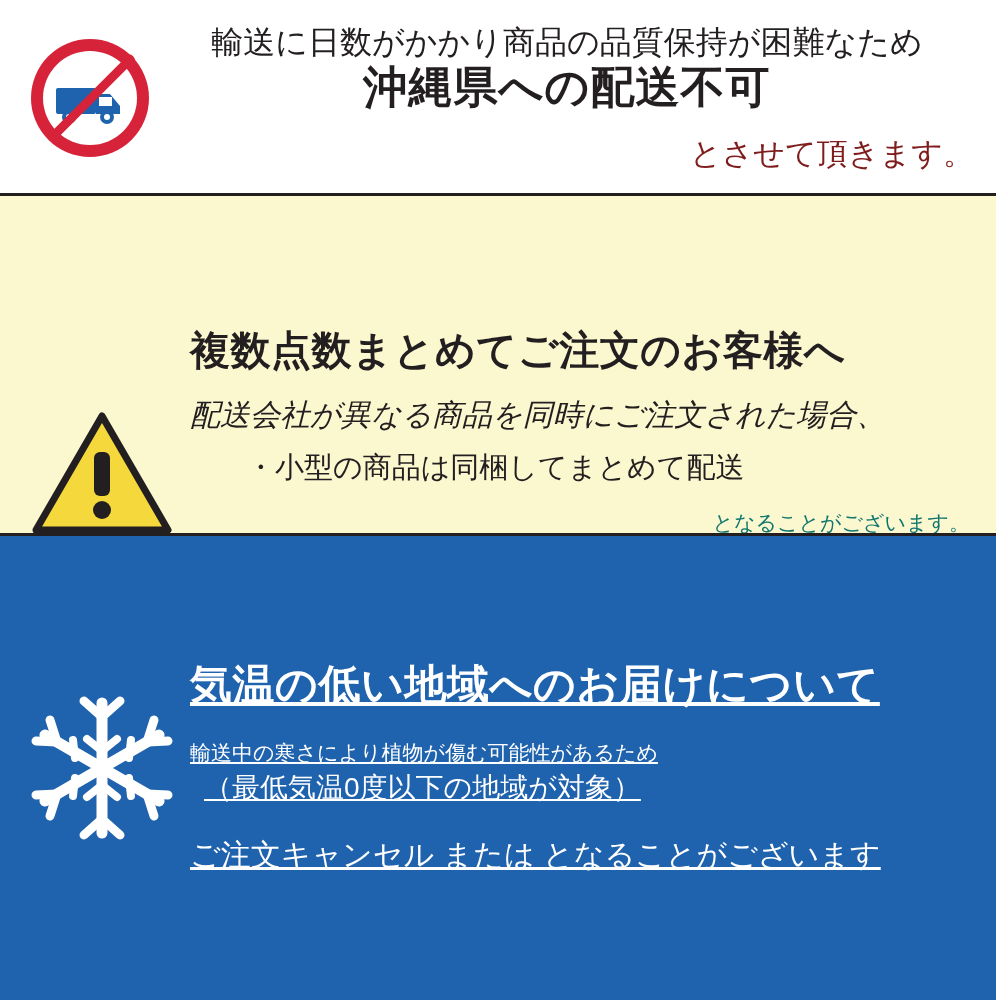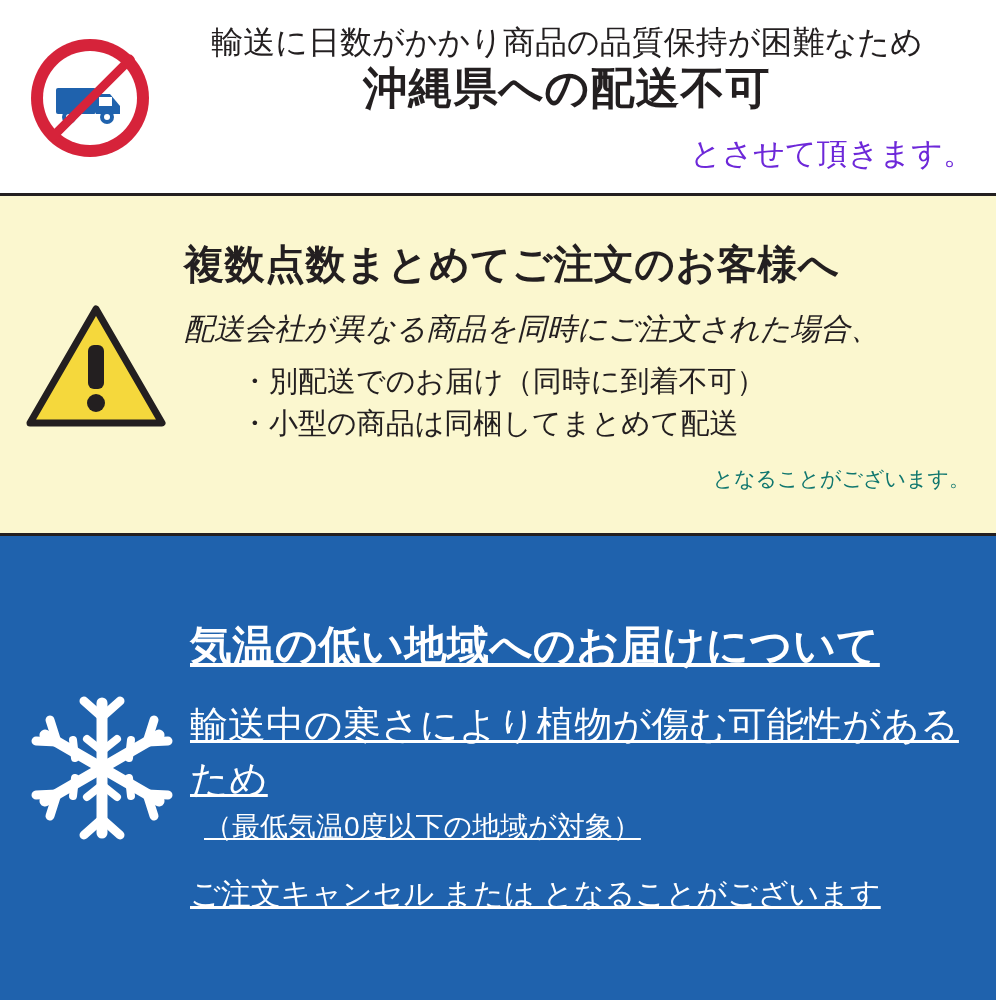--- a/index.html
+++ b/index.html
@@ -57,37 +57,38 @@
     line-height: 1.15;
     margin-bottom: 2px;
   }
   .line-main-1 {
     font-size: 44px;
     font-weight: bold;
     color: #231f20;
     text-align: center;
     line-height: 1.2;
     letter-spacing: 1px;
+    font-family: Liberation Serif, serif;
   }
   .line-bottom-1 {
     font-size: 31px;
-    color: #6d28d9;
+    color: #7f1d1d;
     text-align: right;
     line-height: 1.2;
     margin-top: 20px;
     padding-right: 2px;
   }
 
   
   .section-multi {
     background: #fbf7cf;
     height: 340px;
     display: flex;
-    align-items: center;
-    padding: 0 14px 0 8px;
+    align-items: flex-end;
+    padding: 0 14px 0 14px;
     position: relative;
   }
   .section-multi::after {
     content: "";
     position: absolute;
     left: 0; right: 0; bottom: 0;
     height: 3px;
     background: #231f20;
   }
 
@@ -159,21 +160,21 @@
   }
 
   .heading-3 {
     font-size: 42px;
     font-weight: bold;
     line-height: 1.25;
     margin-bottom: 26px;
     letter-spacing: 0.5px;
   }
   .body-3 {
-    font-size: 38px;
+    font-size: 21px;
     line-height: 1.42;
   }
   .body-3-sub {
     font-size: 28px;
     line-height: 1.42;
     padding-left: 14px;
   }
   .gap-3 { height: 26px; }
   .body-3-last {
     font-size: 30px;
@@ -215,21 +216,20 @@
     <div class="icon-col-2">
       <svg class="svg-icon" width="140" height="126" viewBox="0 0 140 126">
         <path d="M70 6 L136 120 H4 Z" fill="#f5d83c" stroke="#231f20" stroke-width="7" stroke-linejoin="round"></path>
         <rect x="62" y="42" width="16" height="44" rx="6" fill="#231f20"></rect>
         <circle cx="70" cy="100" r="9" fill="#231f20"></circle>
       </svg>
     </div>
     <div class="text-col-2">
       <div class="heading-2">複数点数まとめてご注文のお客様へ</div>
       <div class="body-2">配送会社が異なる商品を同時にご注文された場合、</div>
-      <div class="bullet-2">・別配送でのお届け（同時に到着不可）</div>
       <div class="bullet-2">・小型の商品は同梱してまとめて配送</div>
       <div class="closing-2">となることがございます。</div>
     </div>
   </section>
 
   <section class="section-cold">
     <div class="icon-col-3">
       <svg class="svg-icon" width="150" height="150" viewBox="0 0 150 150">
         <g stroke="#ffffff" stroke-width="11" stroke-linecap="round" fill="none">
           <line x1="75" y1="10" x2="75" y2="140"></line>

